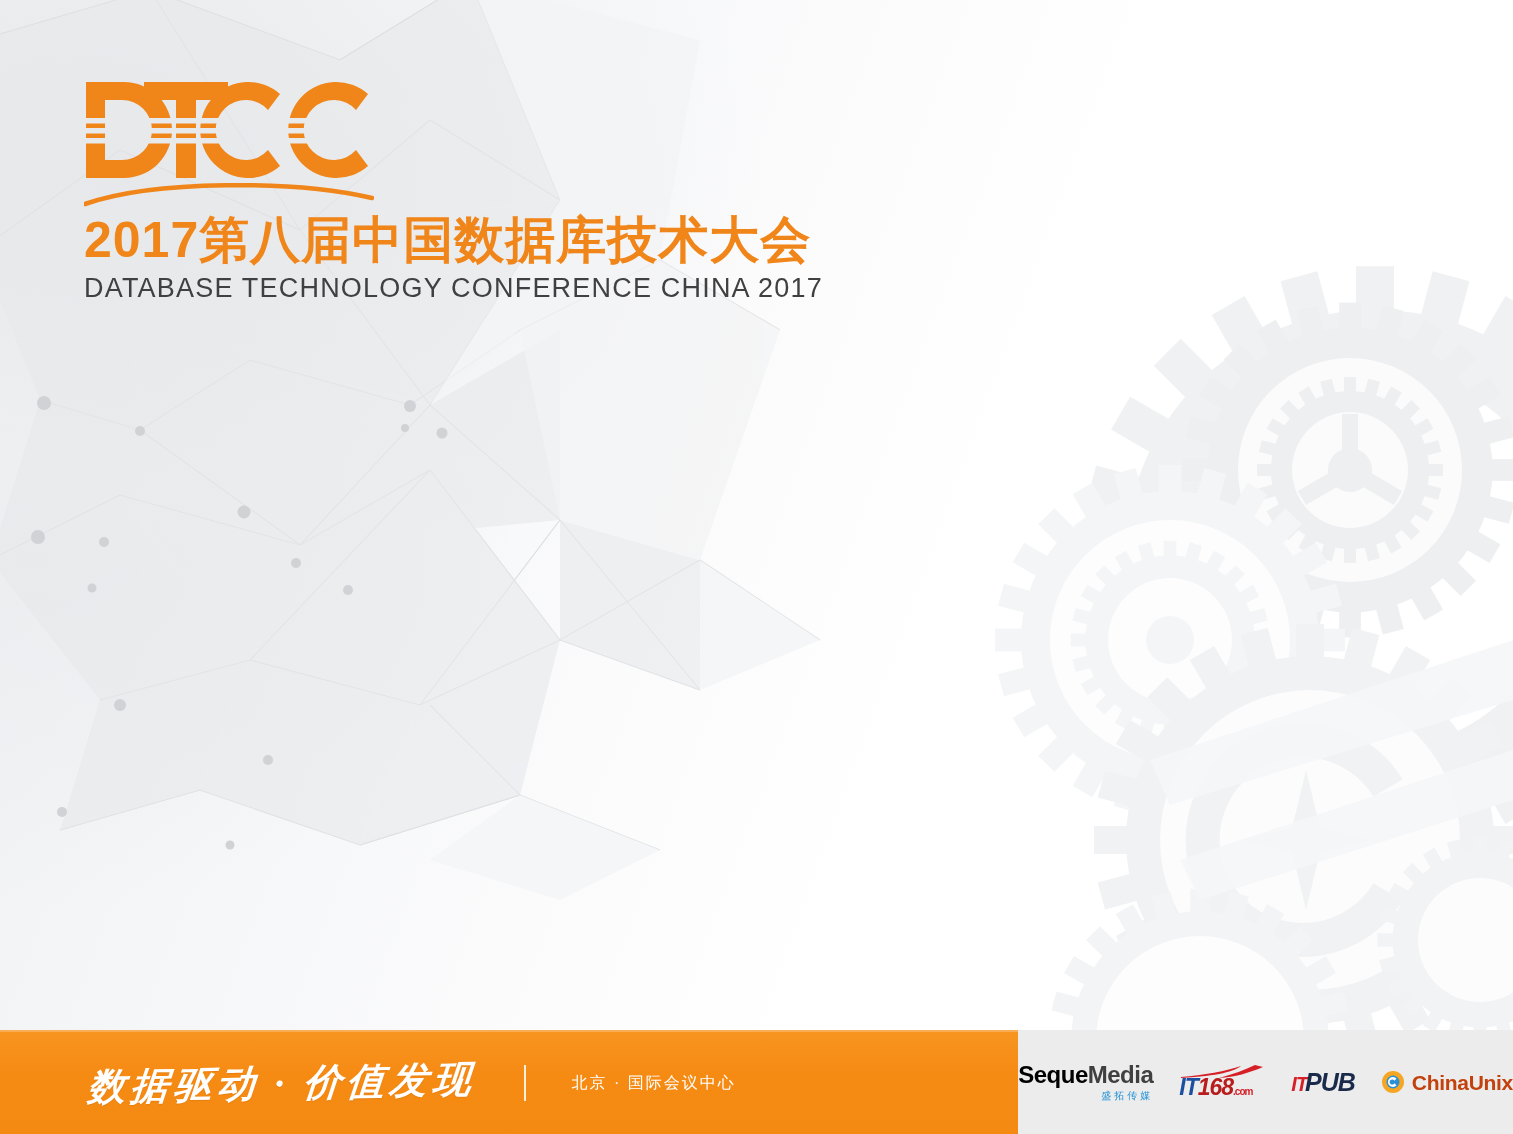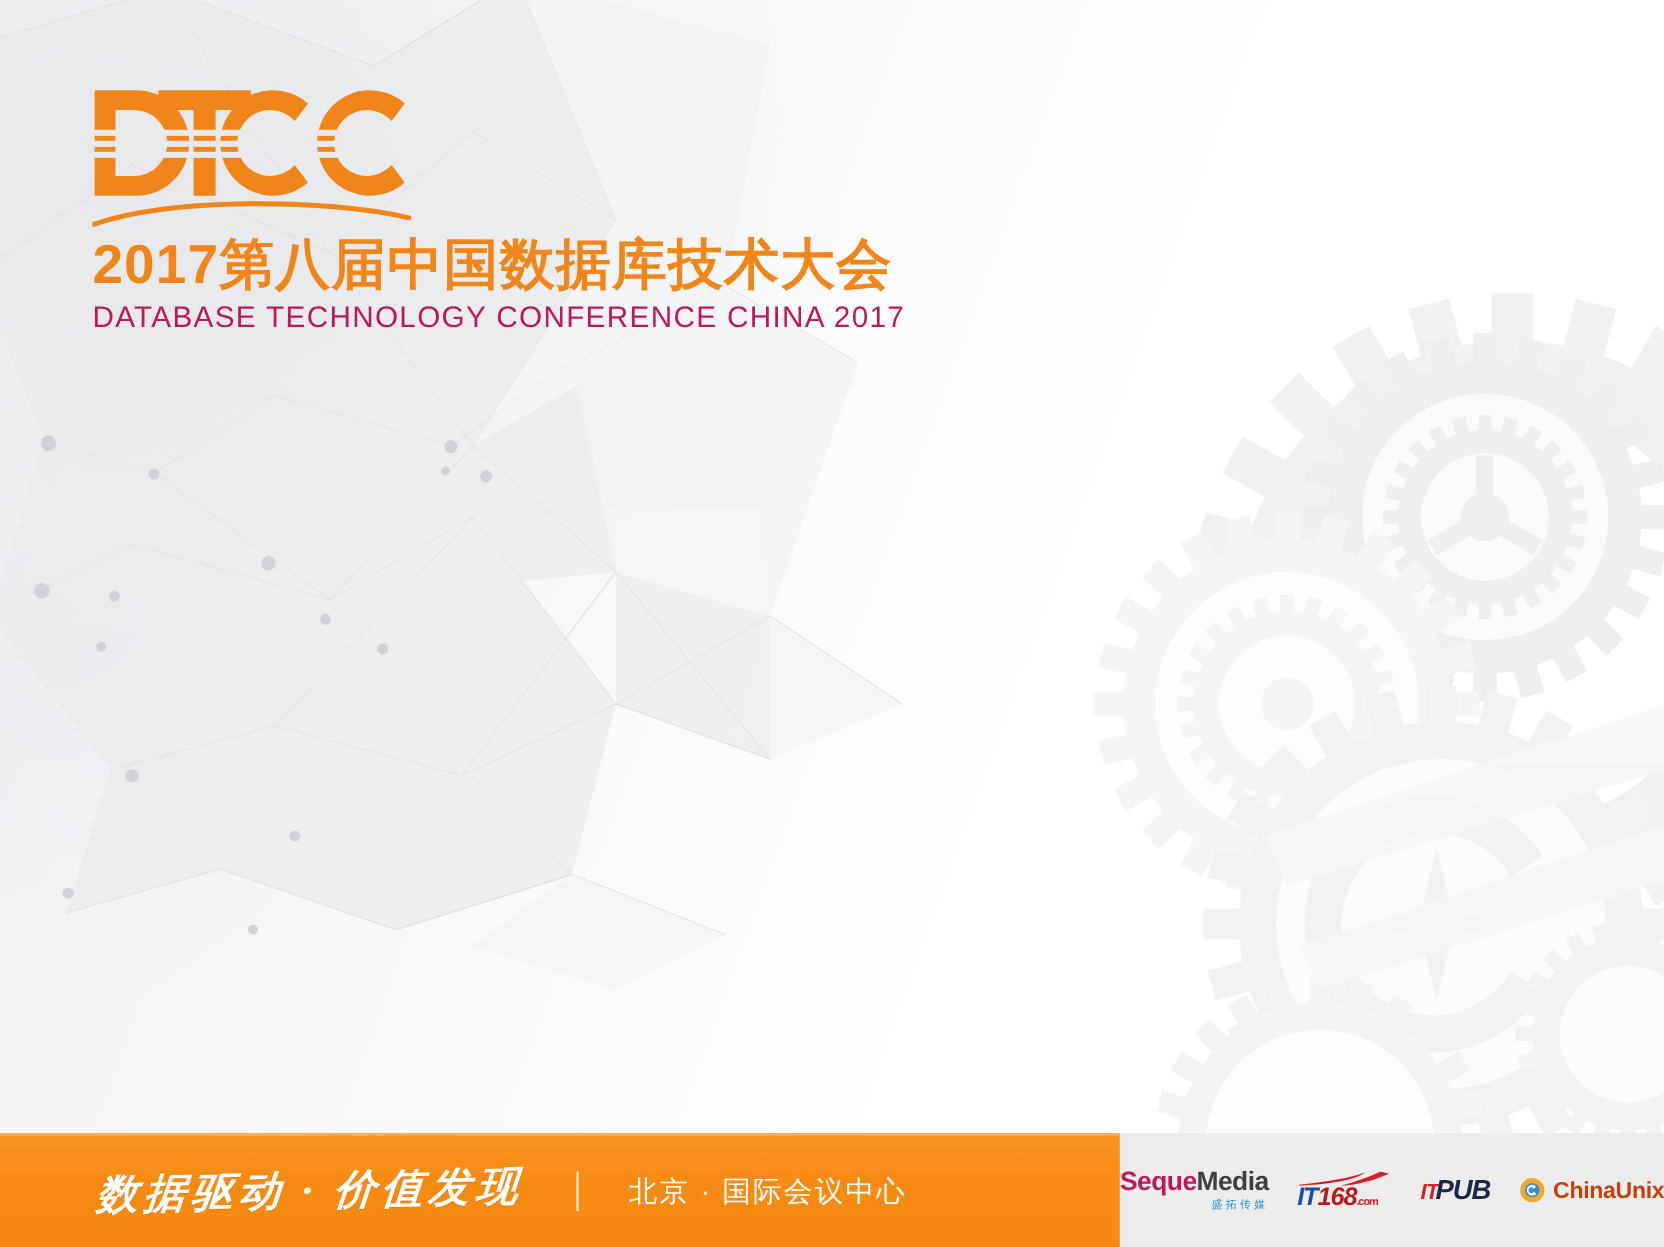--- a/index.html
+++ b/index.html
@@ -78,21 +78,21 @@
   }
   .bar-divider {
     width: 2px;
     height: 36px;
     background: rgba(255,255,255,0.85);
     margin-left: 48px;
     margin-right: 46px;
   }
   .venue {
     color: #ffffff;
-    font-size: 26px;
+    font-size: 16px;
     letter-spacing: 2px;
     white-space: nowrap;
   }
 
   
   #logo-block {
     position: absolute;
     left: 84px;
     top: 78px;
     width: 700px;
@@ -105,33 +105,33 @@
     margin-top: 6px;
     color: #f08519;
     font-size: 50px;
     font-weight: 700;
     letter-spacing: 1px;
     line-height: 1.05;
     white-space: nowrap;
   }
   #title-en {
     margin-top: 6px;
-    color: #be185d;
+    color: #404040;
     font-size: 27px;
     font-weight: 400;
     letter-spacing: 1.2px;
     white-space: nowrap;
   }
 
   
   .sponsor { display: flex; align-items: center; height: 46px; }
 
   .sq-wrap { display: flex; flex-direction: column; align-items: flex-end; line-height: 1; }
   .sq-main { font-size: 24px; font-weight: 600; letter-spacing: -0.5px; }
-  .sq-seque { color: #be185d; }
+  .sq-seque { color: #000000; }
   .sq-media { color: #404040; }
   .sq-sub { font-size: 10px; color: #1f8fd6; letter-spacing: 3px; margin-top: 4px; }
 
   .it168-wrap { position: relative; display: flex; flex-direction: column; line-height: 1; }
   .it168-swoosh { height: 14px; width: 86px; margin-bottom: -3px; }
   .it168-text { font-size: 23px; font-weight: 800; font-style: italic; letter-spacing: -1px; }
   .it168-it { color: #1d4fa0; }
   .it168-168 { color: #b91c1c; }
   .it168-com { color: #d62027; font-size: 10px; font-weight: 700; font-style: normal; }
 

